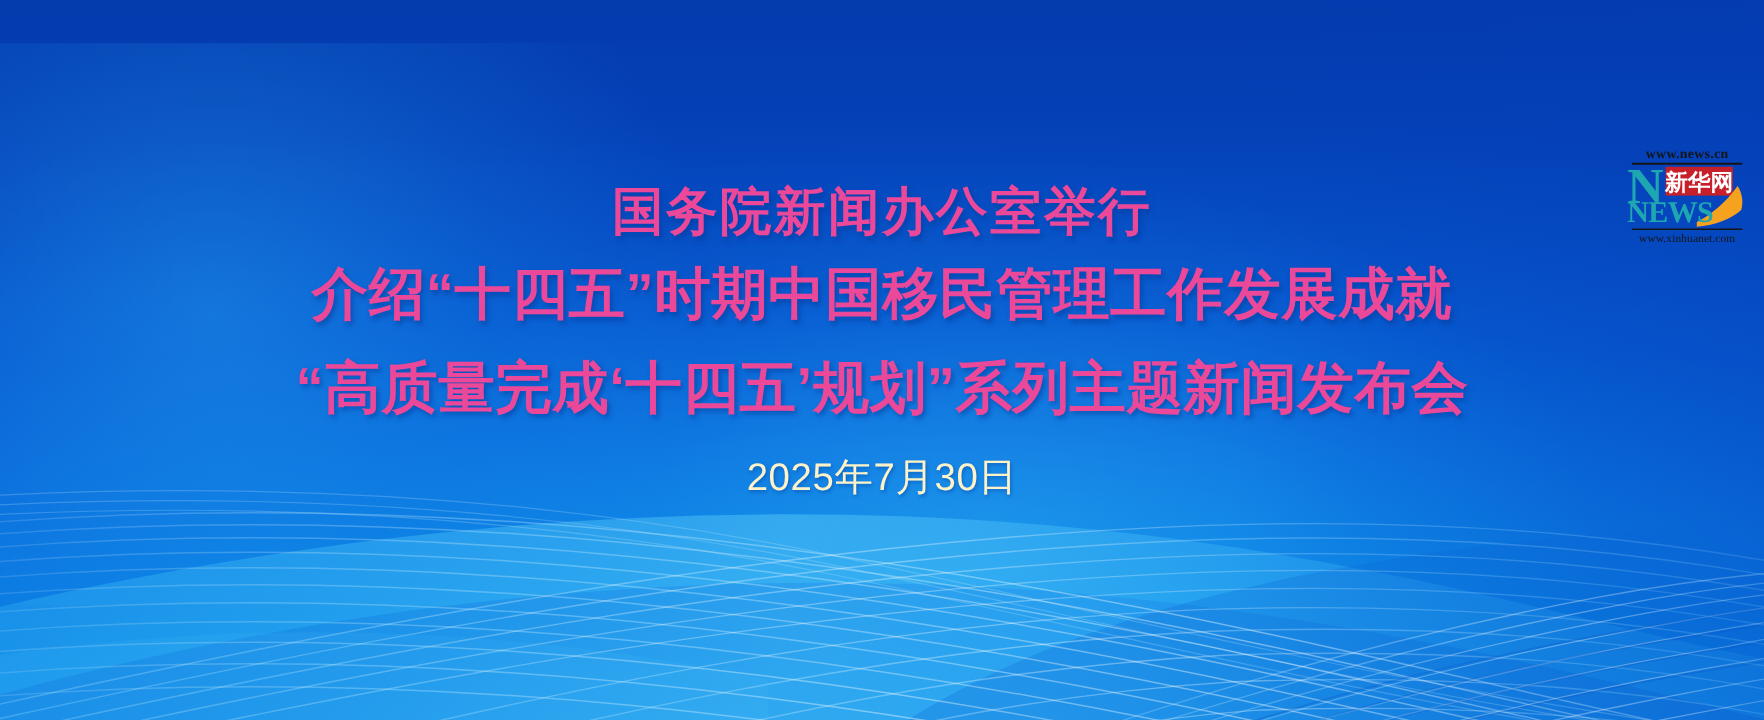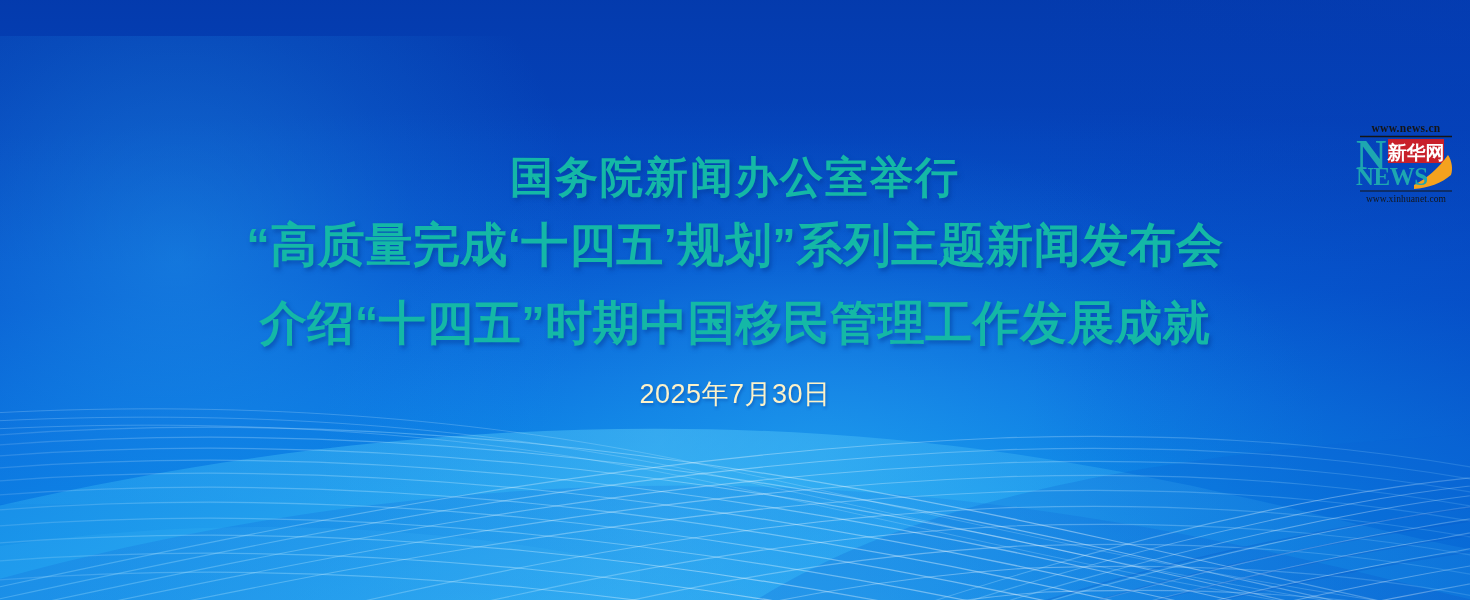--- a/index.html
+++ b/index.html
@@ -60,21 +60,21 @@
   
   .headline {
     position: absolute;
     left: 0;
     right: 0;
     top: 148px;
     text-align: center;
     z-index: 5;
   }
   .hl-line {
-    color: #14b8a6;
+    color: #ec4899;
     font-weight: 700;
     letter-spacing: 1px;
     text-shadow: 2px 3px 4px rgba(4,56,150,0.55);
     white-space: nowrap;
   }
   .hl-1 {
     font-size: 43px;
     line-height: 58px;
     letter-spacing: 2px;
   }
@@ -83,21 +83,21 @@
     line-height: 78px;
     letter-spacing: 0.5px;
   }
   .hl-3 {
     font-size: 47px;
     line-height: 78px;
     letter-spacing: 0.5px;
   }
   .date-line {
     margin-top: 14px;
-    font-size: 27px;
+    font-size: 32px;
     font-weight: 400;
     color: #fdf2c8;
     letter-spacing: 0.5px;
     text-shadow: 1px 2px 3px rgba(4,56,150,0.45);
   }
 
   
   .logo {
     position: absolute;
     left: 1352px;
@@ -204,22 +204,22 @@
         <path d="M 962 660 C 1120 606 1306 554 1540 526"></path>
         <path d="M 1006 660 C 1160 612 1340 566 1540 542"></path>
       </g>
 
       <path d="M -60 556 C 180 512 420 520 640 566 L 640 600 L -60 600 Z" fill="#58cdfb" opacity="0.10"></path>
     </g>
   </svg>
 
   <div class="headline">
     <div class="hl-line hl-1">国务院新闻办公室举行</div>
+    <div class="hl-line hl-3">介绍“十四五”时期中国移民管理工作发展成就</div>
     <div class="hl-line hl-2">“高质量完成‘十四五’规划”系列主题新闻发布会</div>
-    <div class="hl-line hl-3">介绍“十四五”时期中国移民管理工作发展成就</div>
     <div class="date-line">2025年7月30日</div>
   </div>
 
   <div class="logo">
     <svg viewBox="0 0 108 88" width="108" height="88" xmlns="http://www.w3.org/2000/svg">
 
       <text x="54" y="13" text-anchor="middle" font-family="'Liberation Serif', 'DejaVu Serif', serif" font-size="11.5" font-weight="700" letter-spacing="0.3" fill="#151515">www.news.cn</text>
       <line x1="8" y1="17.5" x2="100" y2="17.5" stroke="#151515" stroke-width="1.6"></line>
 
       <text x="4" y="50" text-anchor="start" font-family="'Liberation Serif', 'DejaVu Serif', serif" font-size="42" font-weight="700" fill="#1ea7b0">N</text>

